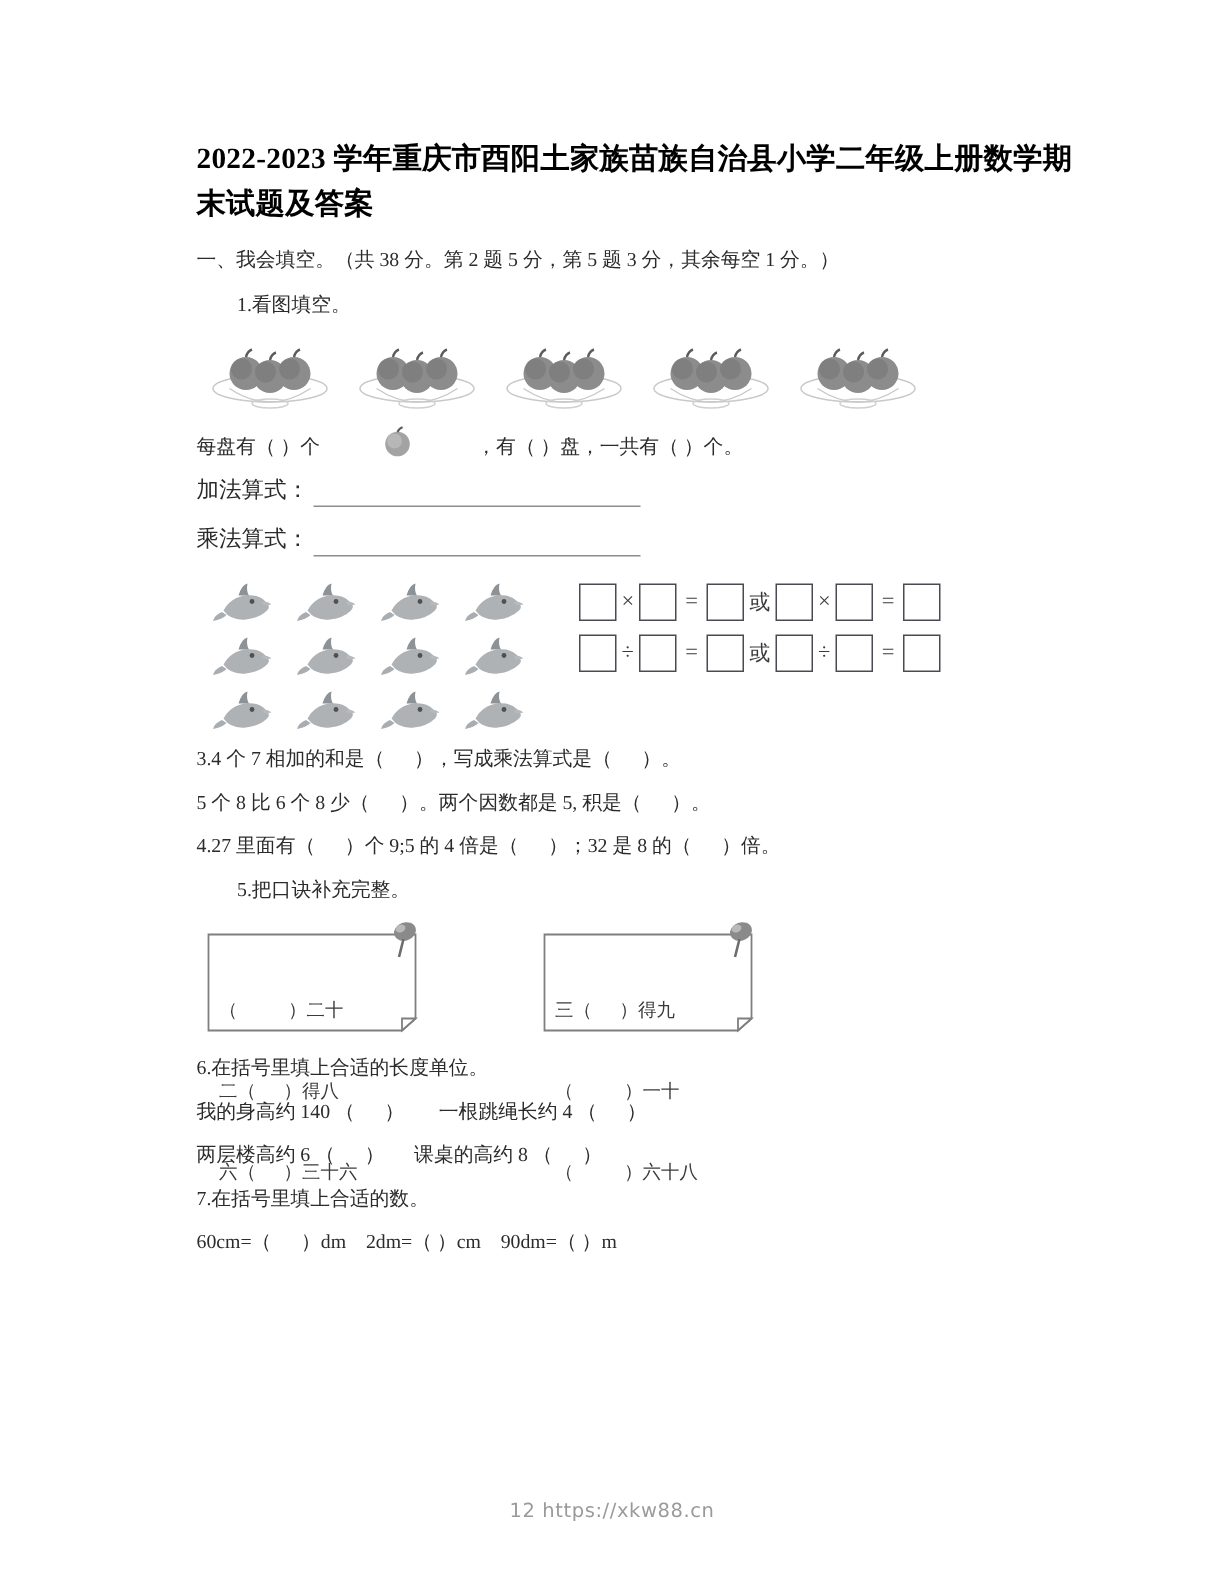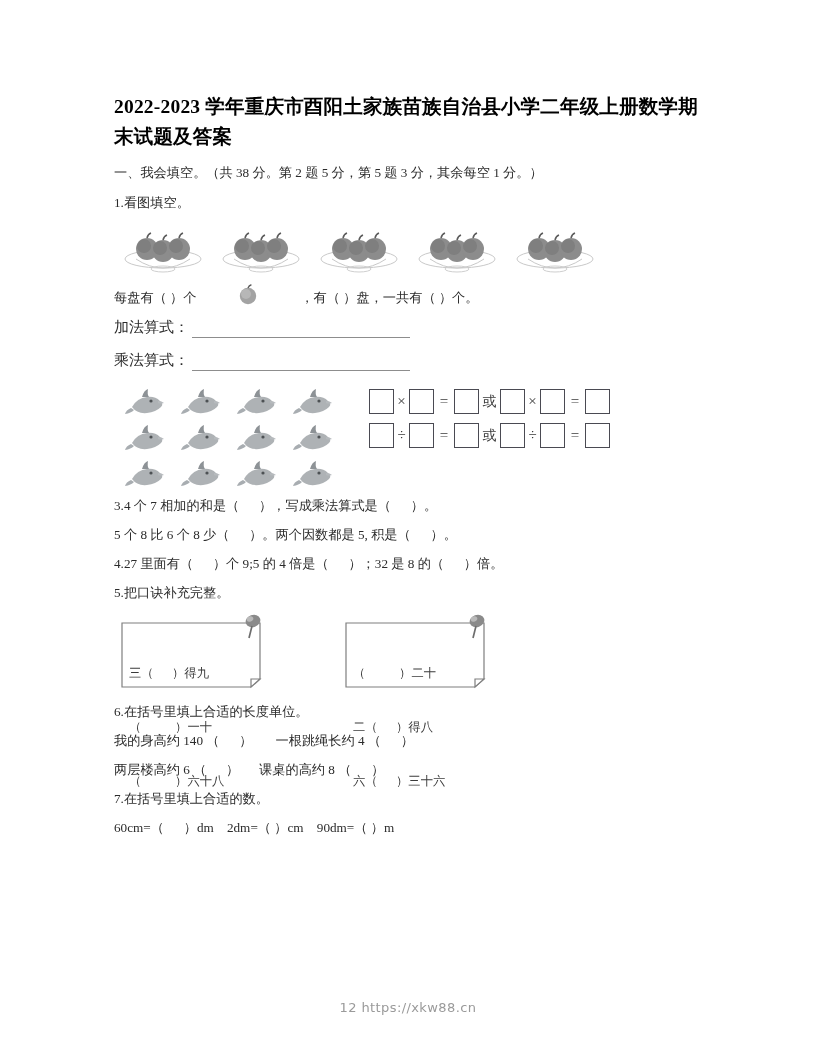--- a/index.html
+++ b/index.html
@@ -17,21 +17,21 @@
   }
   .page {
     position: absolute;
     left: 0; top: 0;
     width: 816px;
     height: 1056px;
     background: #fff;
   }
   .content {
     position: absolute;
-    left: 114px;
+    left: 131px;
     top: 92px;
     width: 580px;
   }
 
   
   .doc-title {
     font-family: "Liberation Serif", "DejaVu Serif", serif;
     font-weight: bold;
     font-size: 19.5px;
     line-height: 30px;
@@ -42,21 +42,21 @@
   }
 
   
   .qline {
     font-size: 13.2px;
     line-height: 21px;
     color: #2b2b2b;
     margin: 0 0 8px 0;
     white-space: pre-wrap;
   }
-  .qline.tight { margin-bottom: 5px; }
+  .qline.tight { margin-bottom: 5px; margin-left: 27px; }
   .section-head {
     font-size: 13.2px;
     line-height: 21px;
     color: #2b2b2b;
     margin: 0 0 9px 0;
   }
 
   
   .plates-row {
     display: flex;
@@ -493,57 +493,57 @@
       </div>
     </div>
 
     <p class="qline">3.4 个 7 相加的和是（      ），写成乘法算式是（      ）。</p>
     <p class="qline">5 个 8 比 6 个 8 少（      ）。两个因数都是 5, 积是（      ）。</p>
     <p class="qline">4.27 里面有（      ）个 9;5 的 4 倍是（      ）；32 是 8 的（      ）倍。</p>
 
     <p class="qline tight">5.把口诀补充完整。</p>
 
     <div class="cards-row">
+      <div class="note-card">
+        <svg class="card-svg" width="146" height="68" viewBox="0 0 146 68">
+          <path d="M2 2 L140 2 L140 58 L131 66 L2 66 Z" fill="#ffffff" stroke="#7f7f7f" stroke-width="1.2"></path>
+          <path d="M140 58 L131 66 L131 58 Z" fill="#ffffff" stroke="#7f7f7f" stroke-width="1.2"></path>
+        </svg>
+        <span class="pin">
+          <svg width="26" height="28" viewBox="0 0 26 28">
+            <ellipse cx="13" cy="8" rx="7.5" ry="6" fill="#8a8a8a" transform="rotate(-20 13 8)"></ellipse>
+            <ellipse cx="10" cy="6" rx="3.4" ry="2.6" fill="#b9b9b9" transform="rotate(-20 10 6)"></ellipse>
+            <path d="M12 13 L9 25" stroke="#6d6d6d" stroke-width="1.7" fill="none"></path>
+          </svg>
+        </span>
+        <div class="card-lines">
+          <div>（           ）二十</div>
+          <div>二（      ）得八</div>
+          <div>六（      ）三十六</div>
+        </div>
+      </div>
+
       <div class="note-card">
         <svg class="card-svg" width="146" height="68" viewBox="0 0 146 68">
           <path d="M2 2 L140 2 L140 58 L131 66 L2 66 Z" fill="#ffffff" stroke="#7f7f7f" stroke-width="1.2"></path>
           <path d="M140 58 L131 66 L131 58 Z" fill="#ffffff" stroke="#7f7f7f" stroke-width="1.2"></path>
         </svg>
         <span class="pin">
           <svg width="26" height="28" viewBox="0 0 26 28">
             <ellipse cx="13" cy="8" rx="7.5" ry="6" fill="#8a8a8a" transform="rotate(-20 13 8)"></ellipse>
             <ellipse cx="10" cy="6" rx="3.4" ry="2.6" fill="#b9b9b9" transform="rotate(-20 10 6)"></ellipse>
             <path d="M12 13 L9 25" stroke="#6d6d6d" stroke-width="1.7" fill="none"></path>
           </svg>
         </span>
         <div class="card-lines">
           <div>三（      ）得九</div>
           <div>（           ）一十</div>
           <div>（           ）六十八</div>
         </div>
       </div>
-
-      <div class="note-card">
-        <svg class="card-svg" width="146" height="68" viewBox="0 0 146 68">
-          <path d="M2 2 L140 2 L140 58 L131 66 L2 66 Z" fill="#ffffff" stroke="#7f7f7f" stroke-width="1.2"></path>
-          <path d="M140 58 L131 66 L131 58 Z" fill="#ffffff" stroke="#7f7f7f" stroke-width="1.2"></path>
-        </svg>
-        <span class="pin">
-          <svg width="26" height="28" viewBox="0 0 26 28">
-            <ellipse cx="13" cy="8" rx="7.5" ry="6" fill="#8a8a8a" transform="rotate(-20 13 8)"></ellipse>
-            <ellipse cx="10" cy="6" rx="3.4" ry="2.6" fill="#b9b9b9" transform="rotate(-20 10 6)"></ellipse>
-            <path d="M12 13 L9 25" stroke="#6d6d6d" stroke-width="1.7" fill="none"></path>
-          </svg>
-        </span>
-        <div class="card-lines">
-          <div>（           ）二十</div>
-          <div>二（      ）得八</div>
-          <div>六（      ）三十六</div>
-        </div>
-      </div>
     </div>
 
     <p class="qline">6.在括号里填上合适的长度单位。</p>
     <p class="qline">我的身高约 140 （      ）       一根跳绳长约 4 （      ）</p>
     <p class="qline">两层楼高约 6 （      ）      课桌的高约 8 （      ）</p>
 
     <p class="qline">7.在括号里填上合适的数。</p>
     <p class="qline">60cm=（      ）dm    2dm=（ ）cm    90dm=（ ）m</p>
 
   </div>

